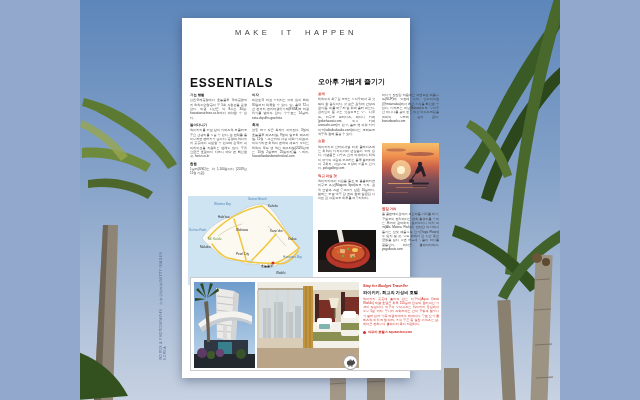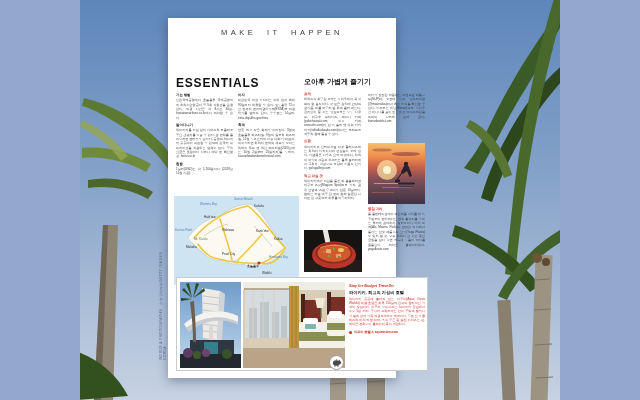--- a/index.html
+++ b/index.html
@@ -2,21 +2,21 @@
 <html><head>
 <meta charset="utf-8">
 <style>
   html,body{margin:0;padding:0;background:#92a9cd;}
   *{box-sizing:border-box;-webkit-text-size-adjust:none;}
   #canvas{position:relative;width:640px;height:400px;overflow:hidden;
           font-family:"Liberation Sans","DejaVu Sans",sans-serif;background:#92a9cd;}
   #bg{position:absolute;left:0;top:0;width:640px;height:400px;}
 
   
-  .page{position:absolute;left:168px;top:18px;width:228px;height:360px;background:#ffffff;
+  .page{position:absolute;left:182px;top:18px;width:228px;height:360px;background:#ffffff;
         box-shadow:0 3px 10px rgba(10,20,50,.35);}
   .kicker{position:absolute;left:0;top:10px;width:100%;text-align:center;
           font-size:7.5px;letter-spacing:3.5px;word-spacing:5px;color:#3b3b3b;}
   .title{position:absolute;left:0;top:17px;width:100%;text-align:center;
          font-family:"DejaVu Serif","Liberation Serif",serif;font-size:31px;line-height:1;
          color:#cf2e26;}
   .essentials-h{position:absolute;left:8px;top:58px;font-size:12px;font-weight:bold;
                 letter-spacing:.8px;color:#111;}
   .guide-h{position:absolute;left:136px;top:59px;font-size:7px;font-weight:bold;color:#111;}
 

